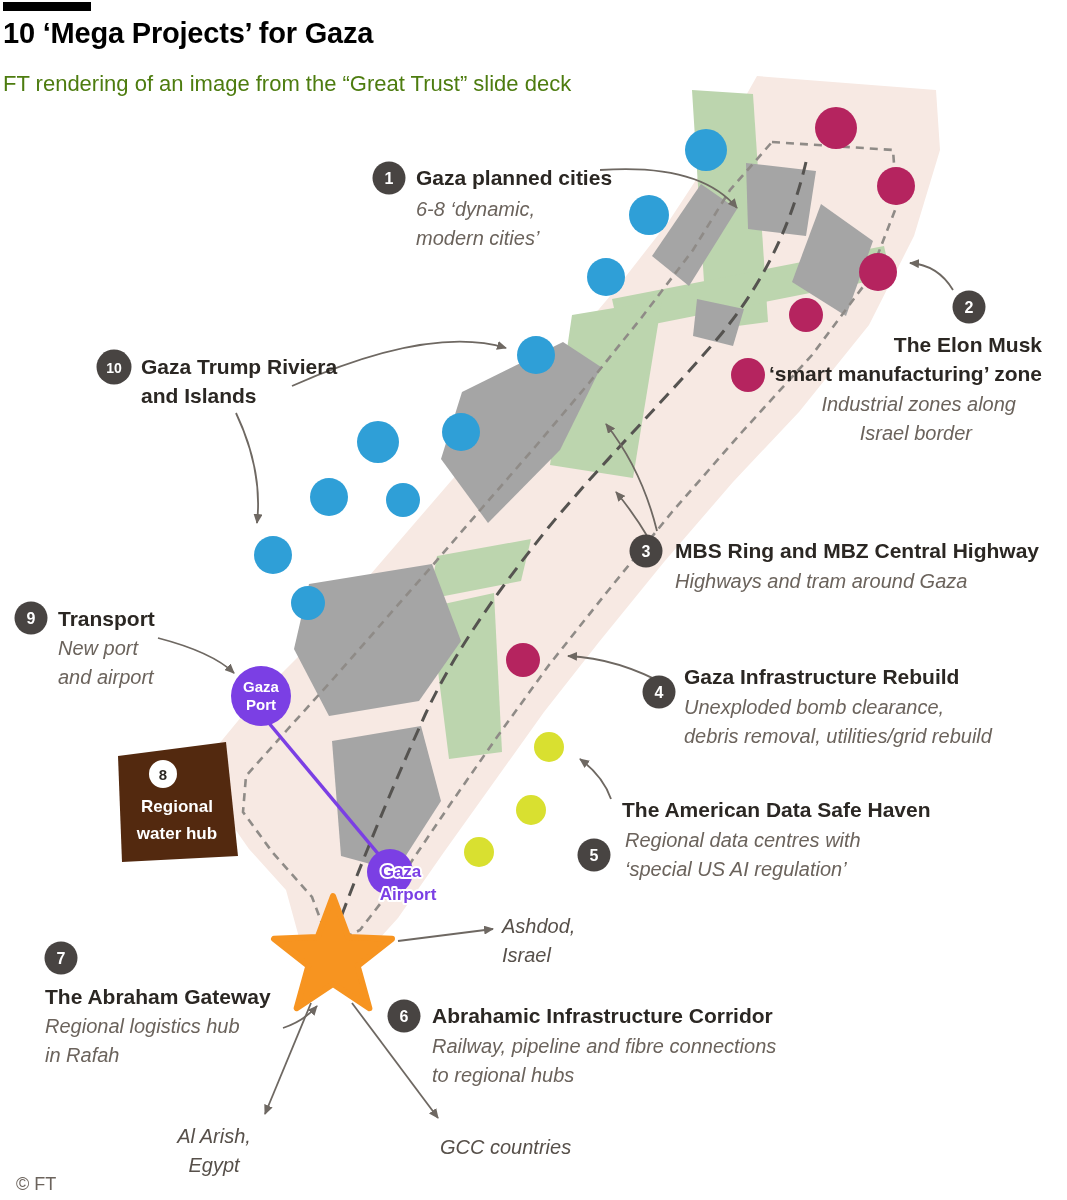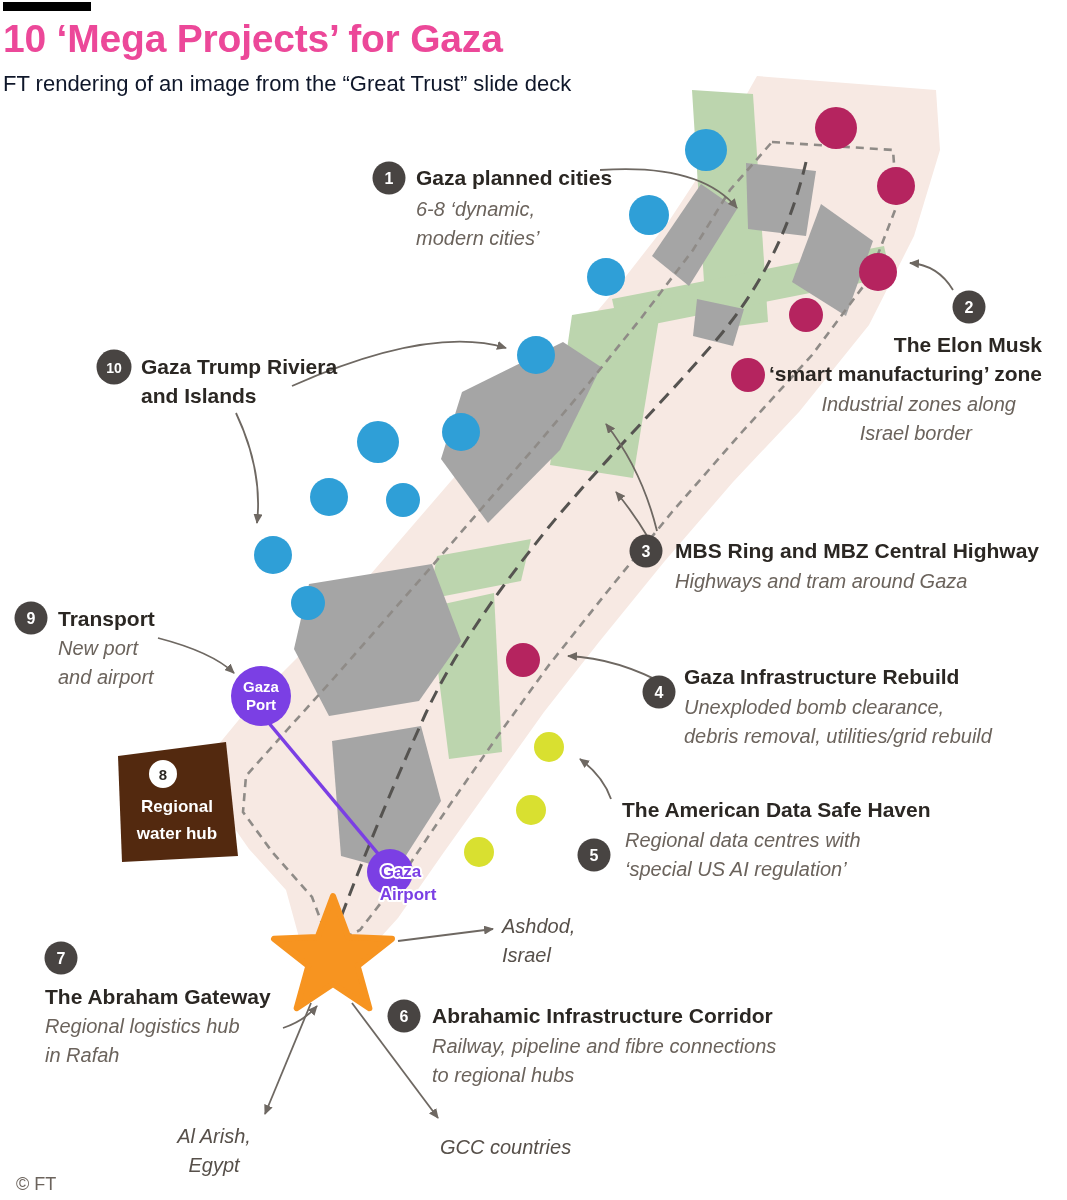--- a/index.html
+++ b/index.html
@@ -1,20 +1,20 @@
 <!DOCTYPE html>
 <html><head>
 <meta charset="utf-8">
 <style>
   html, body { margin: 0; padding: 0; background: #ffffff; }
   body { width: 1067px; height: 1200px; font-family: "Liberation Sans", sans-serif; }
   .page { position: relative; width: 1067px; height: 1200px; overflow: hidden; background: #fff; }
   .black-bar { position: absolute; left: 3px; top: 2px; width: 88px; height: 9px; background: #000; }
-  .title { position: absolute; left: 3px; top: 17px; font-size: 39px; font-weight: 700; color: #ec4899; letter-spacing: -0.2px; }
-  .subtitle { position: absolute; left: 3px; top: 71px; font-size: 22px; font-weight: 400; color: #0f172a; }
+  .title { position: absolute; left: 3px; top: 17px; font-size: 29px; font-weight: 700; color: #000000; letter-spacing: -0.2px; }
+  .subtitle { position: absolute; left: 3px; top: 71px; font-size: 22px; font-weight: 400; color: #4d7c0f; }
   svg.map { position: absolute; left: 0; top: 0; font-family: "Liberation Sans", sans-serif; }
   .ann-title  { font-size: 21px; font-weight: 700; fill: #2b2723; }
   .ann-desc   { font-size: 20px; font-style: italic; fill: #6b635c; }
   .badge-num  { font-size: 16px; font-weight: 700; fill: #ffffff; text-anchor: middle; }
   .badge-num-sm { font-size: 14px; font-weight: 700; fill: #ffffff; text-anchor: middle; }
   .port-label { font-size: 15px; font-weight: 700; fill: #ffffff; text-anchor: middle; }
   .airport-label { font-size: 17px; font-weight: 700; text-anchor: middle; paint-order: stroke; stroke: #ffffff; stroke-width: 4px; stroke-linejoin: round; }
   .waterhub-label { font-size: 17px; font-weight: 700; fill: #ffffff; text-anchor: middle; }
   .waterhub-num { font-size: 15px; font-weight: 700; fill: #2b2723; text-anchor: middle; }
   .dest-label { font-size: 20px; font-style: italic; fill: #57504a; }

